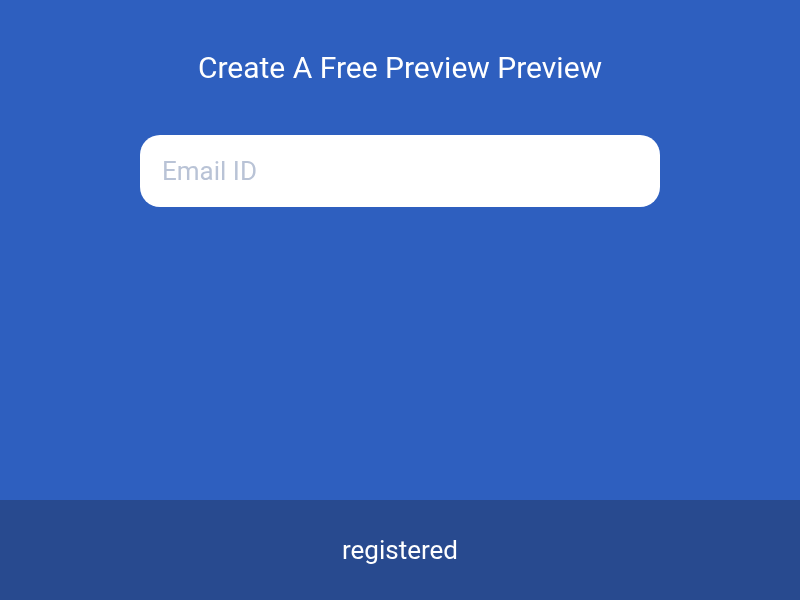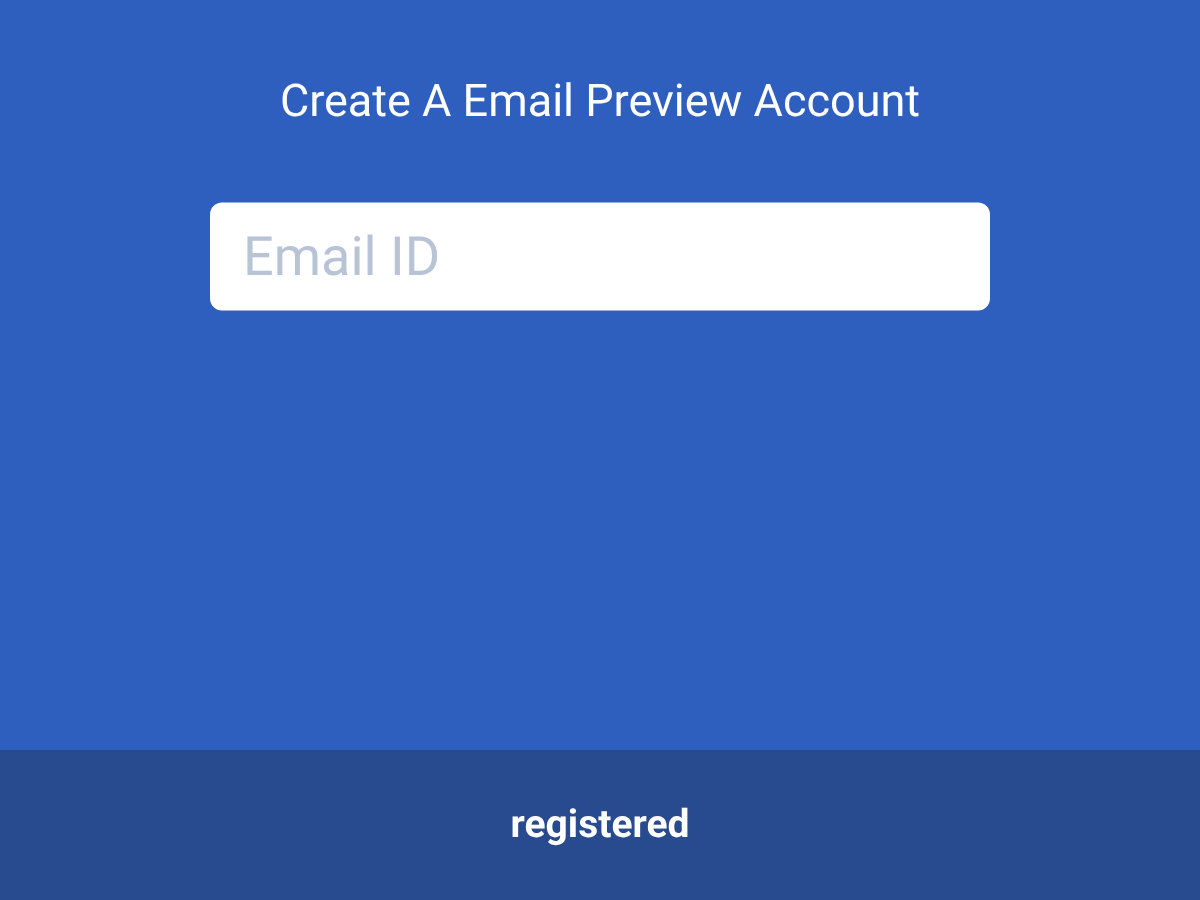--- a/index.html
+++ b/index.html
@@ -33,49 +33,49 @@
     .form {
       width: 520px;
       display: flex;
       flex-direction: column;
       gap: 22px;
     }
     .input-field {
       width: 100%;
       height: 72px;
       border: none;
-      border-radius: 8px;
+      border-radius: 20px;
       background: #ffffff;
-      font-size: 36px;
+      font-size: 26px;
       font-weight: 400;
       padding: 0 22px;
       color: #333333;
       outline: none;
       font-family: inherit;
     }
     .input-field::placeholder {
       color: #b9c3d6;
     }
     .bottom-bar {
       height: 100px;
       background: #284a8f;
       display: flex;
       align-items: center;
       justify-content: center;
     }
     .bottom-text {
       color: #ffffff;
       font-size: 26px;
-      font-weight: 700;
+      font-weight: 400;
     }
   </style>
 </head>
 <body>
 
 <div class="main-panel">
-  <h1 class="title">Create A Email Preview Account</h1>
+  <h1 class="title">Create A Free Preview Preview</h1>
   <div class="form">
     <input type="text" class="input-field" placeholder="Email ID" style="">
   </div>
 </div>
 <div class="bottom-bar">
   <span class="bottom-text">registered</span>
 </div>
 
 </body></html>

